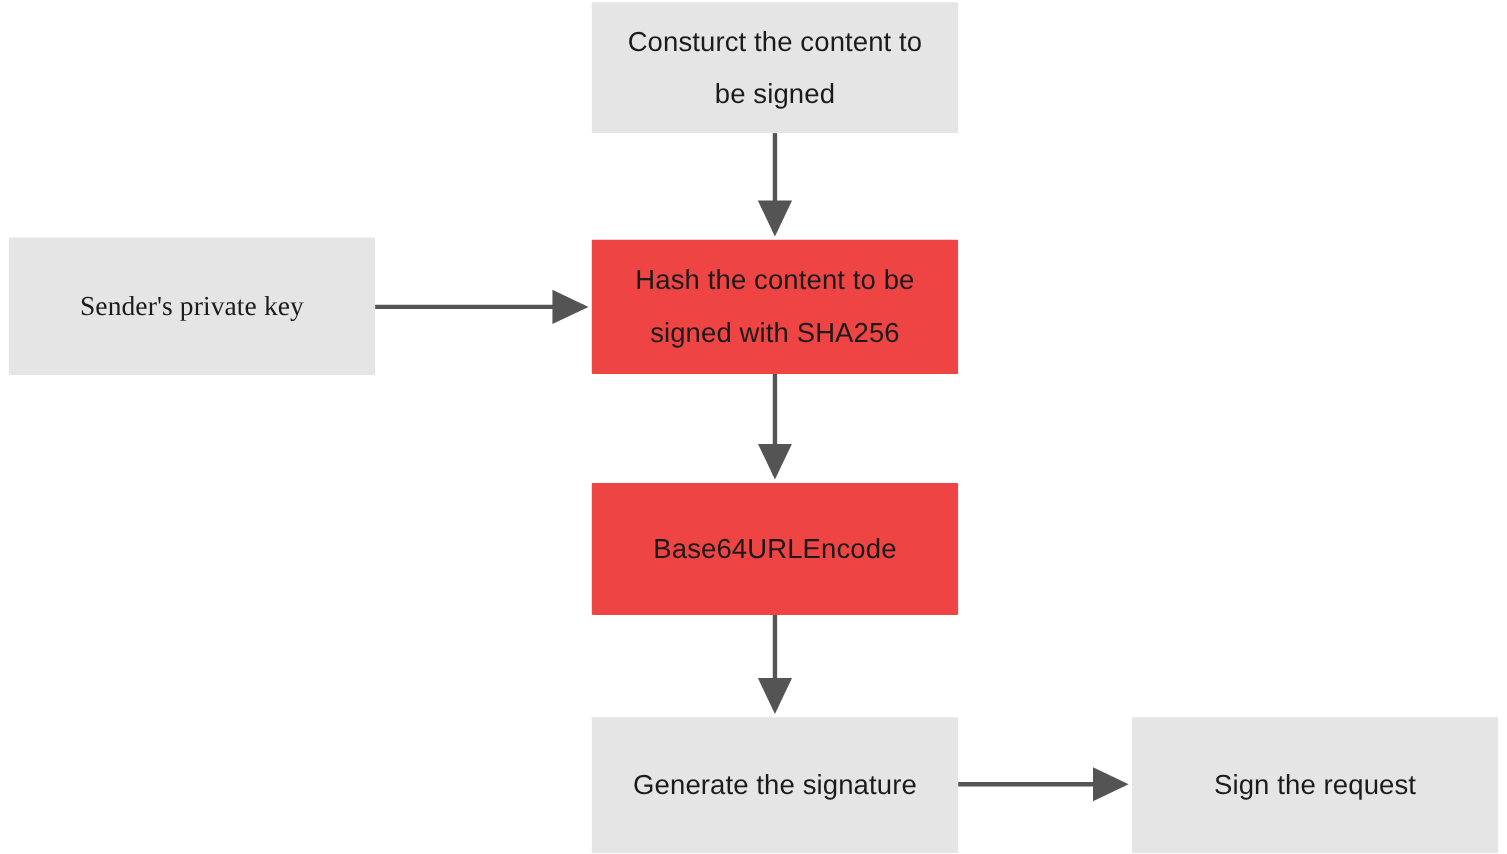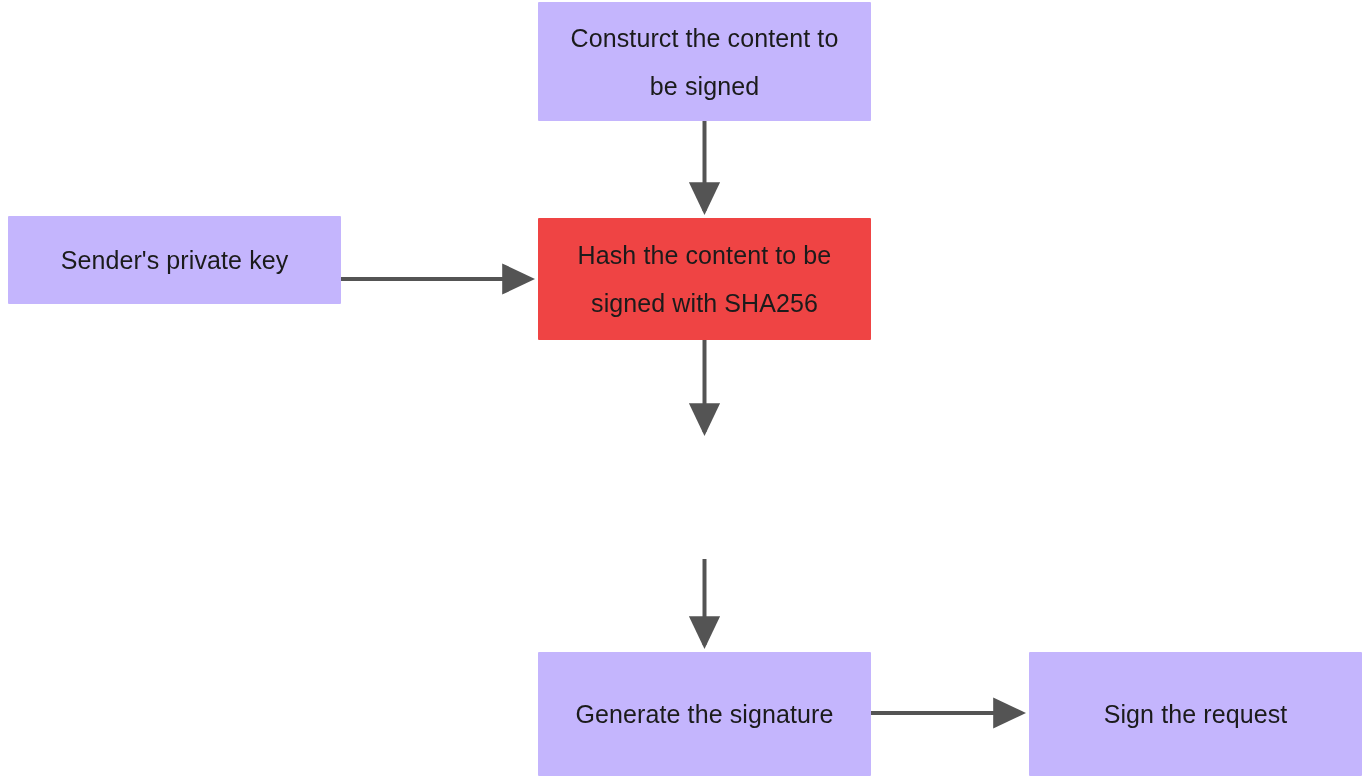--- a/index.html
+++ b/index.html
@@ -40,21 +40,21 @@
     font-weight: 400;
     letter-spacing: 0.1px;
     padding: 0 14px;
     border-radius: 1px;
   }
   .node .node-label {
     display: block;
     width: 100%;
     white-space: pre-line;
   }
-  .fill-salmon { background: #c4b5fd; }
+  .fill-salmon { background: #e5e5e5; }
   .fill-red    { background: #ef4444; }
 </style>
 </head>
 <body>
 
 <div id="canvas">
 
   <svg id="edge-layer" viewBox="0 0 1370 776" width="1370" height="776" xmlns="http://www.w3.org/2000/svg">
     <defs>
       <marker id="arrowhead" markerWidth="9" markerHeight="9" refX="7.2" refY="4.5" orient="auto" markerUnits="strokeWidth">
@@ -81,29 +81,32 @@
     <g>
       <line x1="871" y1="713" x2="1022" y2="713" stroke="#545454" stroke-width="4" marker-end="url(#arrowhead)"></line>
     </g>
   </svg>
 
   <div class="node fill-salmon" style="left:538px; top:2px; width:333px; height:119px;">
     <span class="node-label">Consturct the content to
 be signed</span>
   </div>
 
-  <div class="node fill-salmon" style="left:8px; top:216px; width:333px; height:88px;">
+  <div class="node fill-salmon" style="left:8px; top:216px; width:333px; height:125px;font-family:Liberation Serif, serif;">
     <span class="node-label">Sender's private key</span>
   </div>
 
   <div class="node fill-red" style="left:538px; top:218px; width:333px; height:122px;">
     <span class="node-label">Hash the content to be
 signed with SHA256</span>
   </div>
 
+  <div class="node fill-red" style="left:538px; top:439px; width:333px; height:120px;">
+    <span class="node-label">Base64URLEncode</span>
+  </div>
 
   <div class="node fill-salmon" style="left:1029px; top:652px; width:333px; height:124px;">
     <span class="node-label">Sign the request</span>
   </div>
 
   <div class="node fill-salmon" style="left:538px; top:652px; width:333px; height:124px;">
     <span class="node-label">Generate the signature</span>
   </div>
 
 </div>

